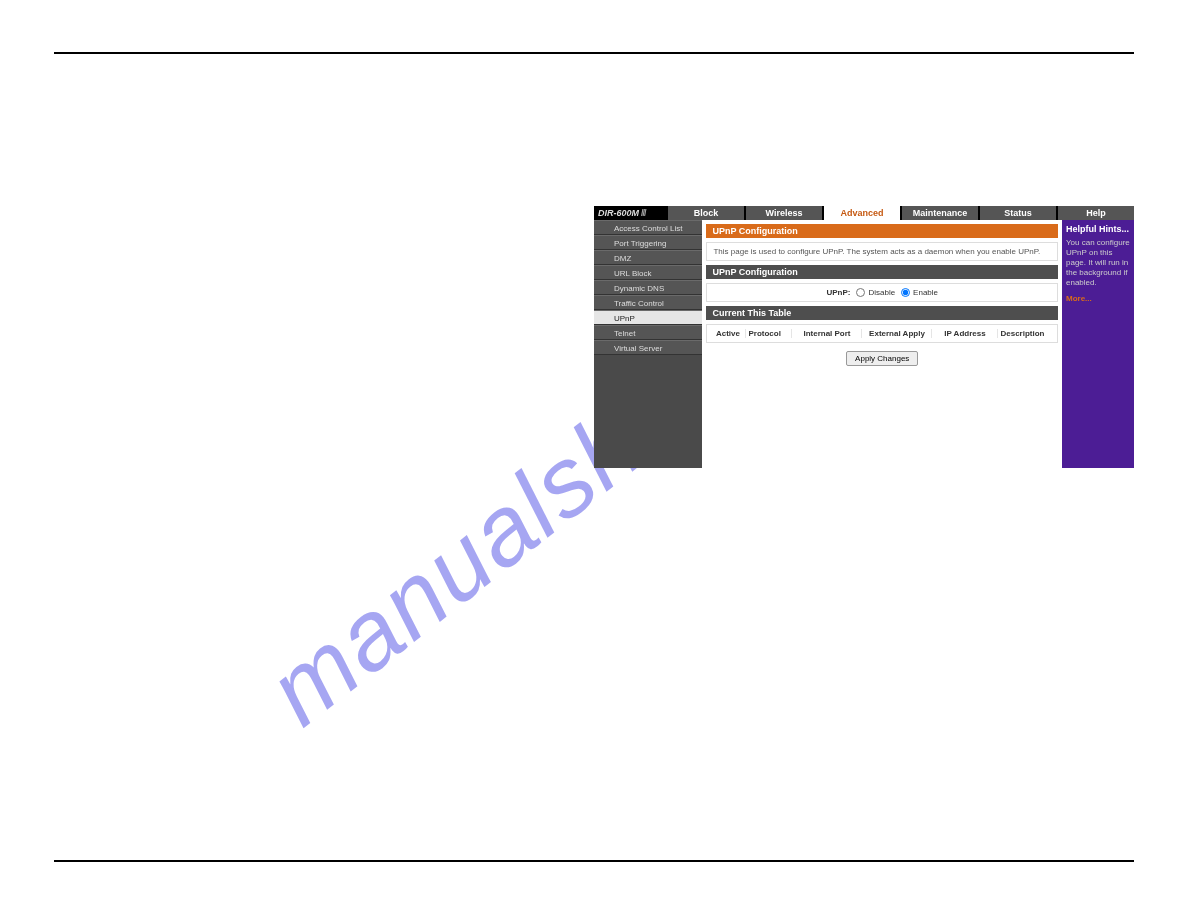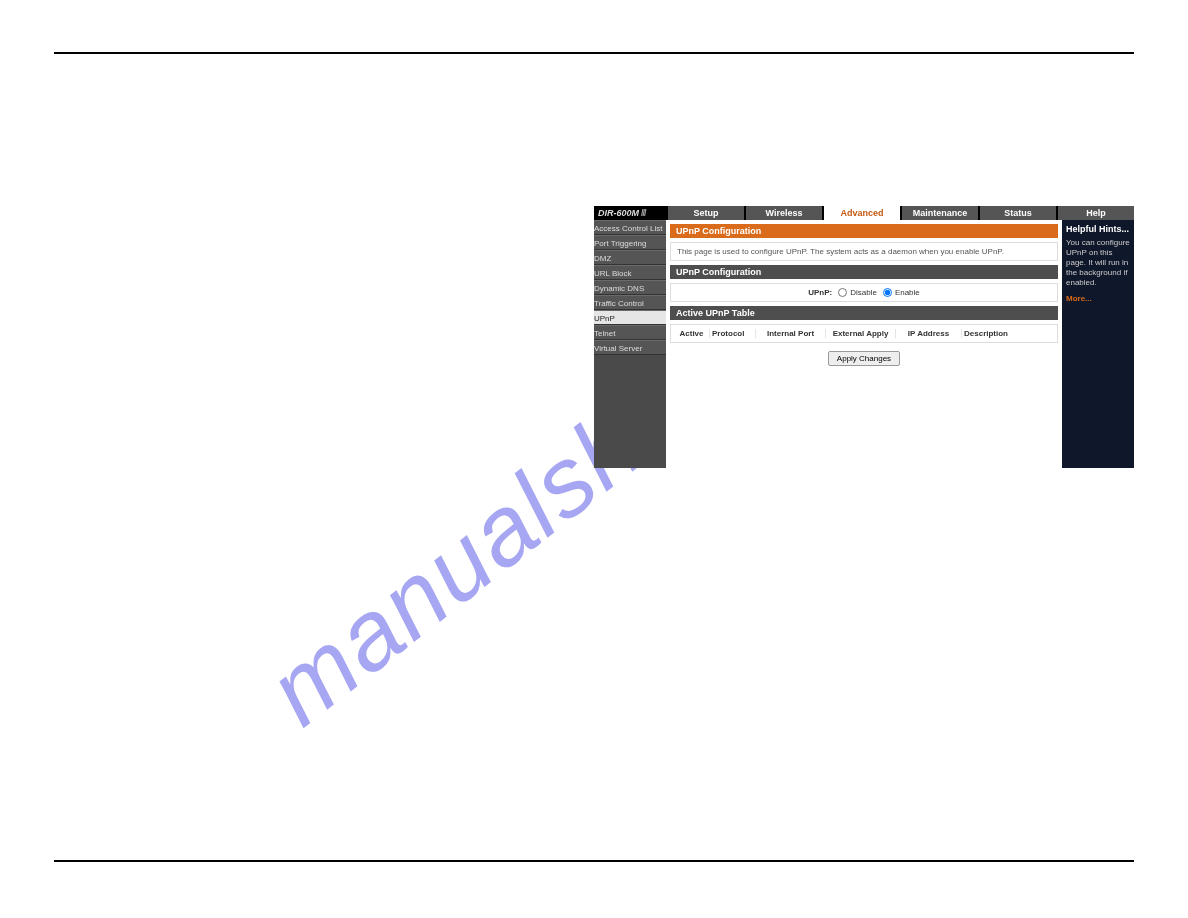--- a/index.html
+++ b/index.html
@@ -100,21 +100,21 @@
     height: calc(100% - 14px);
   }
   .sidebar {
     flex: 0 0 72px;
     background: #4a4a4a;
   }
   .sidebar .item {
     display: block;
     height: 15px;
     line-height: 15px;
-    padding: 0 0;
+    padding: 0 20px;
     font-size: 8px;
     color: #ddd;
     background: #555;
     border-top: 1px solid #6a6a6a;
     border-bottom: 1px solid #333;
     cursor: pointer;
     white-space: nowrap;
     overflow: hidden;
   }
   .sidebar .item.active {
@@ -191,21 +191,21 @@
     font-size: 8px;
     padding: 2px 8px;
     background: #eee;
     border: 1px solid #999;
     border-radius: 2px;
     cursor: pointer;
   }
 
   .right-col {
     flex: 0 0 72px;
-    background: #0f172a;
+    background: #4c1d95;
     color: #ccc;
     font-size: 8px;
     padding: 4px;
   }
   .right-col .hh-title {
     color: #fff;
     font-weight: bold;
     font-size: 9px;
     margin-bottom: 4px;
   }
@@ -229,21 +229,21 @@
   <div class="rule-bottom"></div>
 
   <div class="watermark">manualshive.com</div>
 
   <div class="router">
 
     <div class="tabs">
       <div class="model-cell">
         <span>DIR-600M</span><span class="slashes">///</span>
       </div>
-      <div class="tab">Setup</div>
+      <div class="tab">Block</div>
       <div class="tab">Wireless</div>
       <div class="tab active">Advanced</div>
       <div class="tab">Maintenance</div>
       <div class="tab">Status</div>
       <div class="tab">Help</div>
     </div>
 
     <div class="router-body">
 
       <div class="sidebar">
@@ -268,21 +268,21 @@
           <label>
             <input type="radio" name="upnp" style="">
             <span>Disable</span>
           </label>
           <label>
             <input type="radio" name="upnp" checked="" style="">
             <span>Enable</span>
           </label>
         </div>
 
-        <div class="bar-dark">Active UPnP Table</div>
+        <div class="bar-dark">Current This Table</div>
         <div class="table-head">
           <div class="col col-active">Active</div>
           <div class="col col-protocol">Protocol</div>
           <div class="col col-intport">Internal Port</div>
           <div class="col col-extport">External Apply</div>
           <div class="col col-ip">IP Address</div>
           <div class="col col-desc">Description</div>
         </div>
 
         <div class="apply-row">

